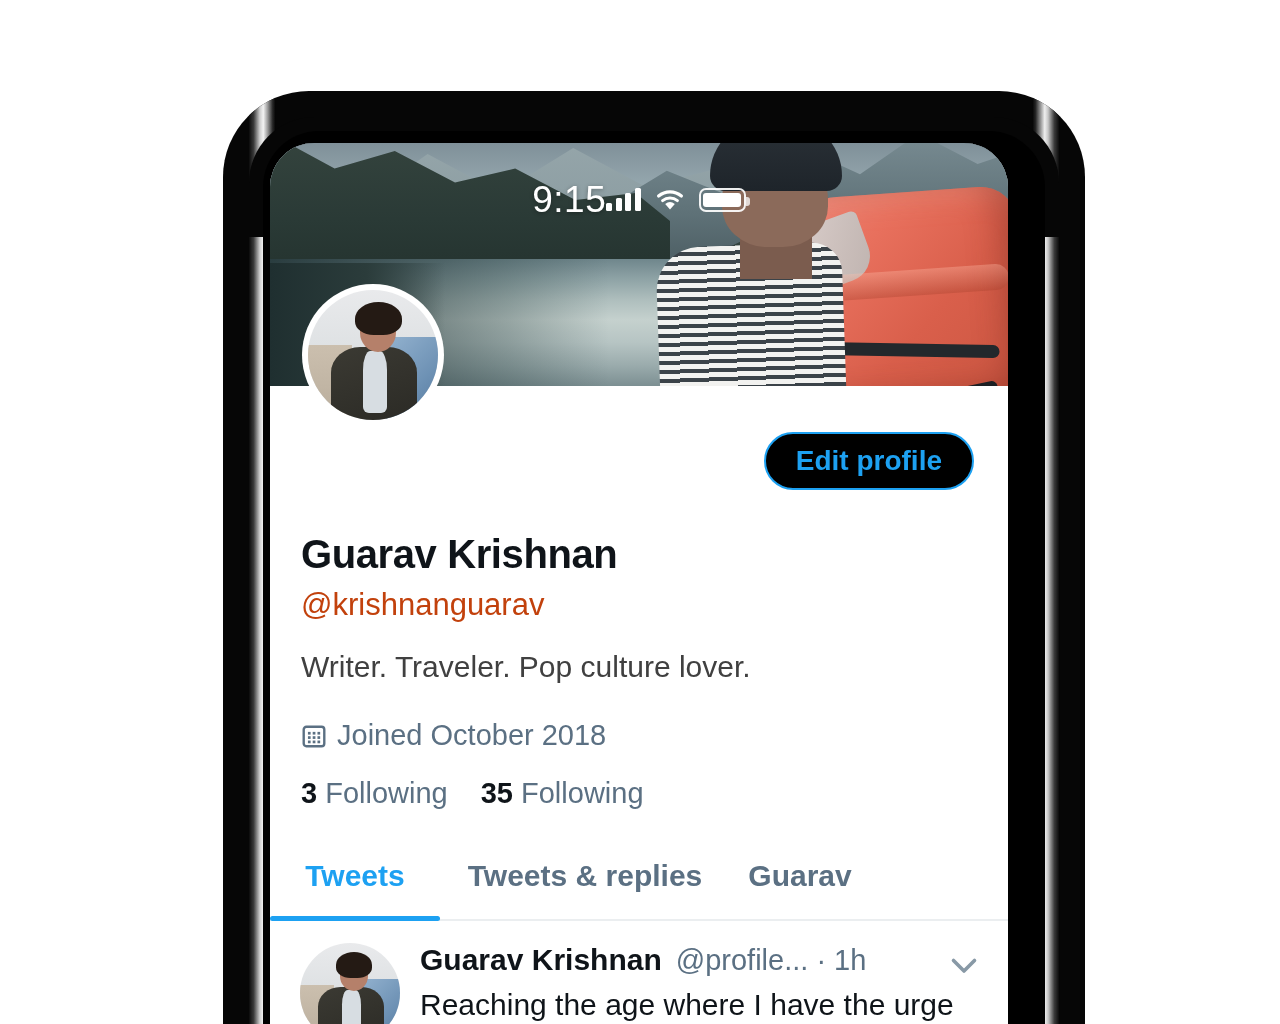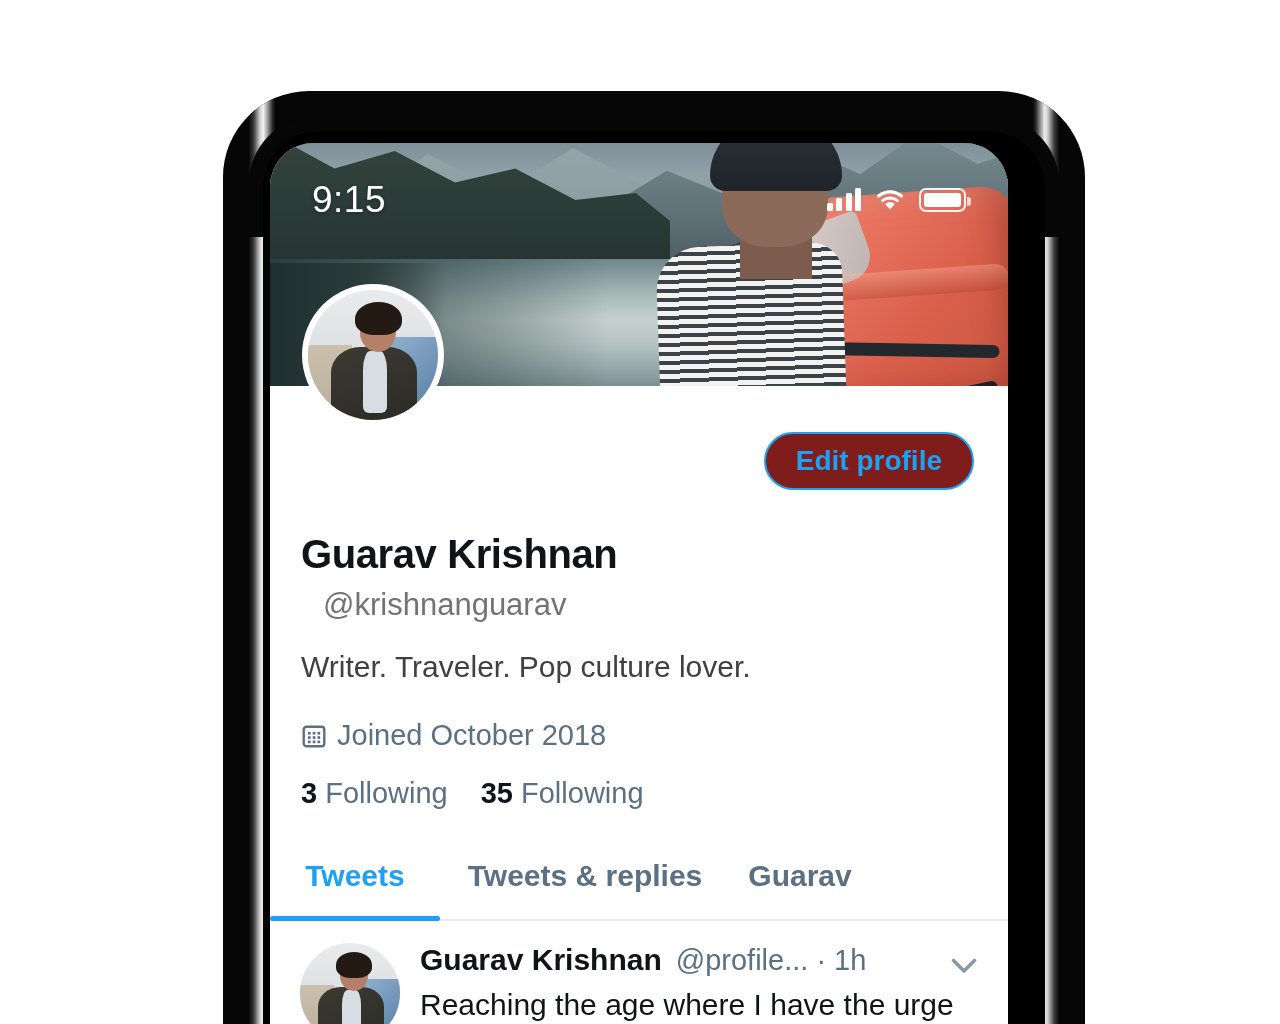--- a/index.html
+++ b/index.html
@@ -164,21 +164,21 @@
     opacity: .85;
   }
   .hk-buckle {
     position: absolute; left: 188px; top: 196px; width: 34px; height: 22px;
     background: #1b1f23; border-radius: 6px; transform: rotate(-8deg);
   }
 
   
   .statusbar {
     position: absolute; left: 0; top: 0; width: 738px; height: 92px;
-    display: flex; align-items: center; justify-content: space-between;
+    display: flex; align-items: center; justify-content: center;
     padding: 22px 42px 0 42px;
     color: #fff;
   }
   .clock { font-size: 37px; font-weight: 400; letter-spacing: .5px;
            text-shadow: 0 1px 4px rgba(0,0,0,.35); }
   .status-icons { display: flex; align-items: center; gap: 14px; }
   .bars { display: flex; align-items: flex-end; gap: 3.5px; height: 22px; }
   .bars i { display: block; width: 6px; background: #fff; border-radius: 1.5px; }
   .bars i:nth-child(1) { height: 8px; }
   .bars i:nth-child(2) { height: 13px; }
@@ -219,32 +219,32 @@
   .av-jacket { position: absolute; left: 18%; top: 44%; width: 66%; height: 58%;
                background: linear-gradient(160deg, #3b3a33, #2b2a25);
                border-radius: 34% 34% 8% 8%; }
   .av-shirt { position: absolute; left: 42%; top: 47%; width: 19%; height: 48%;
               background: #d7dde2; border-radius: 30% 30% 6px 6px; }
 
   .edit-btn {
     position: absolute; right: 34px; top: 46px;
     padding: 13px 30px;
     border: 2.6px solid #1DA1F2; border-radius: 999px;
-    color: #1DA1F2; background: #7f1d1d;
+    color: #1DA1F2; background: #000000;
     font-size: 28px; font-weight: bold; line-height: 1;
     cursor: pointer; white-space: nowrap;
   }
 
   .pname {
     position: absolute; left: 31px; top: 146px;
     font-size: 40px; font-weight: bold; color: #0f1419; letter-spacing: -.4px;
   }
   .phandle {
     position: absolute; left: 31px; top: 201px;
-    font-size: 31px; color: #737373; margin-left: 22px;
+    font-size: 31px; color: #c2410c;
   }
   .pbio {
     position: absolute; left: 31px; top: 264px;
     font-size: 30px; color: #404040;
   }
   .pjoined {
     position: absolute; left: 31px; top: 333px;
     display: flex; align-items: center; gap: 10px;
     font-size: 29px; color: #5B7083;
   }

